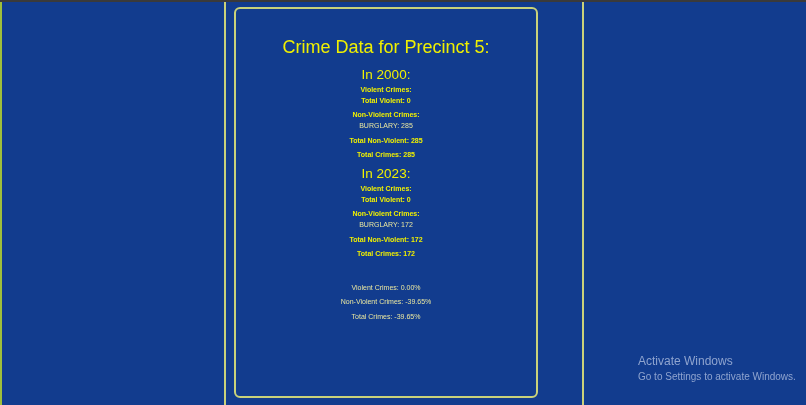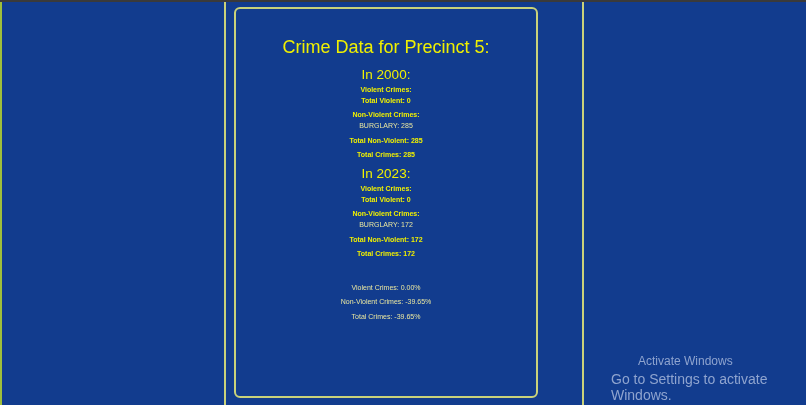--- a/index.html
+++ b/index.html
@@ -16,21 +16,21 @@
     border:2px solid #c9d27a; border-radius:6px; box-sizing:border-box;
     text-align:center; color:#f0f000;
   }
   .title { position:absolute; left:0; right:0; top:28px; font-size:18px; }
   .h2 { position:absolute; left:0; right:0; font-size:13.5px; }
   .sm { position:absolute; left:0; right:0; font-size:7px; font-weight:bold; }
   .lite { position:absolute; left:0; right:0; font-size:7px; color:#e8e6a0; }
   .para { position:absolute; left:14px; right:14px; font-size:12px; color:#e8e6a0; line-height:21px; }
   .para b { color:#f0f000; }
   .wm1 { position:absolute; left:638px; top:354px; font-size:12px; color:#8fa4cf; }
-  .wm2 { position:absolute; left:611px; top:371px; font-size:14px; color:#8fa4cf; }
+  .wm2 { position:absolute; left:638px; top:371px; font-size:10px; color:#8fa4cf; }
 </style>
 </head>
 <body>
 
 <div class="topbar"></div>
 <div class="left-edge"></div>
 <div class="vline" style="left:224px"></div>
 <div class="vline" style="left:582px"></div>
 
 <div class="card">

